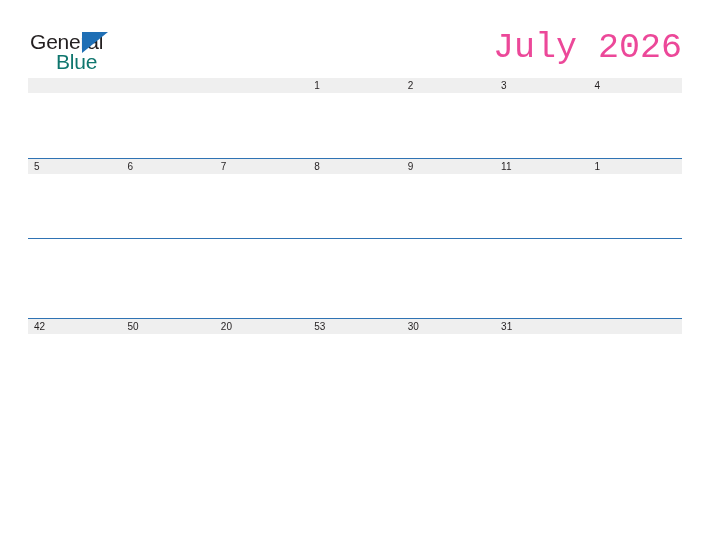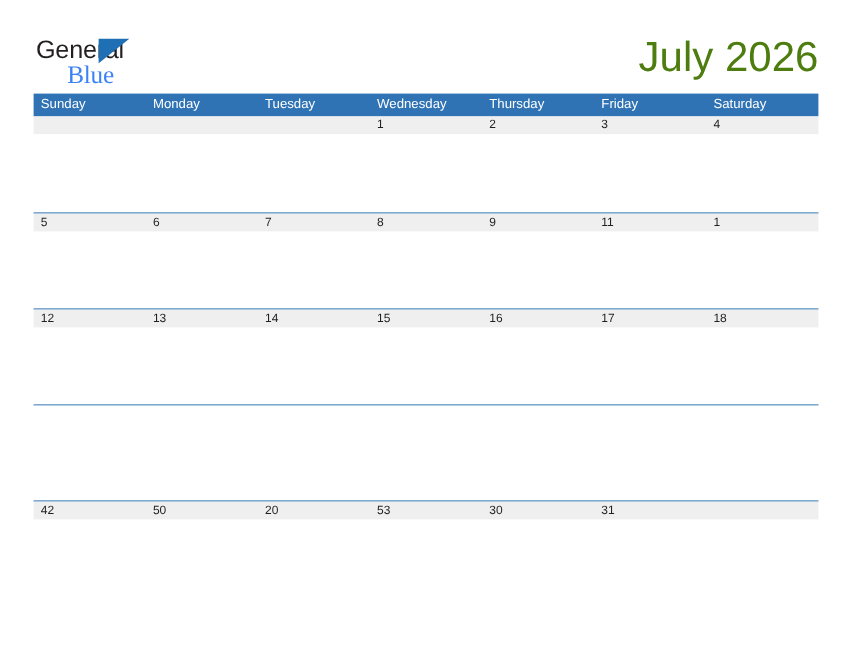--- a/index.html
+++ b/index.html
@@ -41,41 +41,41 @@
     letter-spacing: -0.2px;
     font-family: "Liberation Sans", sans-serif;
     white-space: nowrap;
   }
   .logo-blue {
     position: absolute;
     left: 26px;
     top: 20px;
     font-size: 21px;
     line-height: 24px;
-    color: #3b82f6;
+    color: #0f766e;
     letter-spacing: -0.2px;
-    font-family: Liberation Serif, serif;
+    font-family: Liberation Sans, sans-serif;
     white-space: nowrap;
   }
   .logo-flag {
     position: absolute;
     left: 52px;
     top: 2px;
     width: 27px;
     height: 22px;
   }
 
   .calendar-title {
     position: absolute;
     right: 30px;
     top: 27px;
     font-size: 35px;
     line-height: 42px;
-    color: #4d7c0f;
-    font-family: Liberation Sans, sans-serif;
+    color: #ec4899;
+    font-family: Liberation Mono, monospace;
     white-space: nowrap;
     letter-spacing: 0px;
   }
 
   
   .calendar {
     position: absolute;
     left: 28px;
     top: 78px;
     width: 654px;
@@ -151,29 +151,20 @@
       </svg>
     </span>
     <span class="logo-blue">Blue</span>
   </div>
 
   <div class="calendar-title">July 2026</div>
 </div>
 
 <div class="calendar">
 
-  <div class="weekday-header">
-    <div class="weekday-cell">Sunday</div>
-    <div class="weekday-cell">Monday</div>
-    <div class="weekday-cell">Tuesday</div>
-    <div class="weekday-cell">Wednesday</div>
-    <div class="weekday-cell">Thursday</div>
-    <div class="weekday-cell">Friday</div>
-    <div class="weekday-cell">Saturday</div>
-  </div>
 
   <div class="week-row">
     <div class="date-band">
       <div class="date-cell empty"></div>
       <div class="date-cell empty"></div>
       <div class="date-cell empty"></div>
       <div class="date-cell">1</div>
       <div class="date-cell">2</div>
       <div class="date-cell">3</div>
       <div class="date-cell">4</div>
@@ -187,32 +178,20 @@
       <div class="date-cell">6</div>
       <div class="date-cell">7</div>
       <div class="date-cell">8</div>
       <div class="date-cell">9</div>
       <div class="date-cell">11</div>
       <div class="date-cell">1</div>
     </div>
     <div class="week-body"></div>
   </div>
 
-  <div class="week-row has-top-rule">
-    <div class="date-band">
-      <div class="date-cell">12</div>
-      <div class="date-cell">13</div>
-      <div class="date-cell">14</div>
-      <div class="date-cell">15</div>
-      <div class="date-cell">16</div>
-      <div class="date-cell">17</div>
-      <div class="date-cell">18</div>
-    </div>
-    <div class="week-body"></div>
-  </div>
 
   <div class="week-row has-top-rule">
     <div class="week-body"></div>
   </div>
 
   <div class="week-row has-top-rule">
     <div class="date-band">
       <div class="date-cell">42</div>
       <div class="date-cell">50</div>
       <div class="date-cell">20</div>

